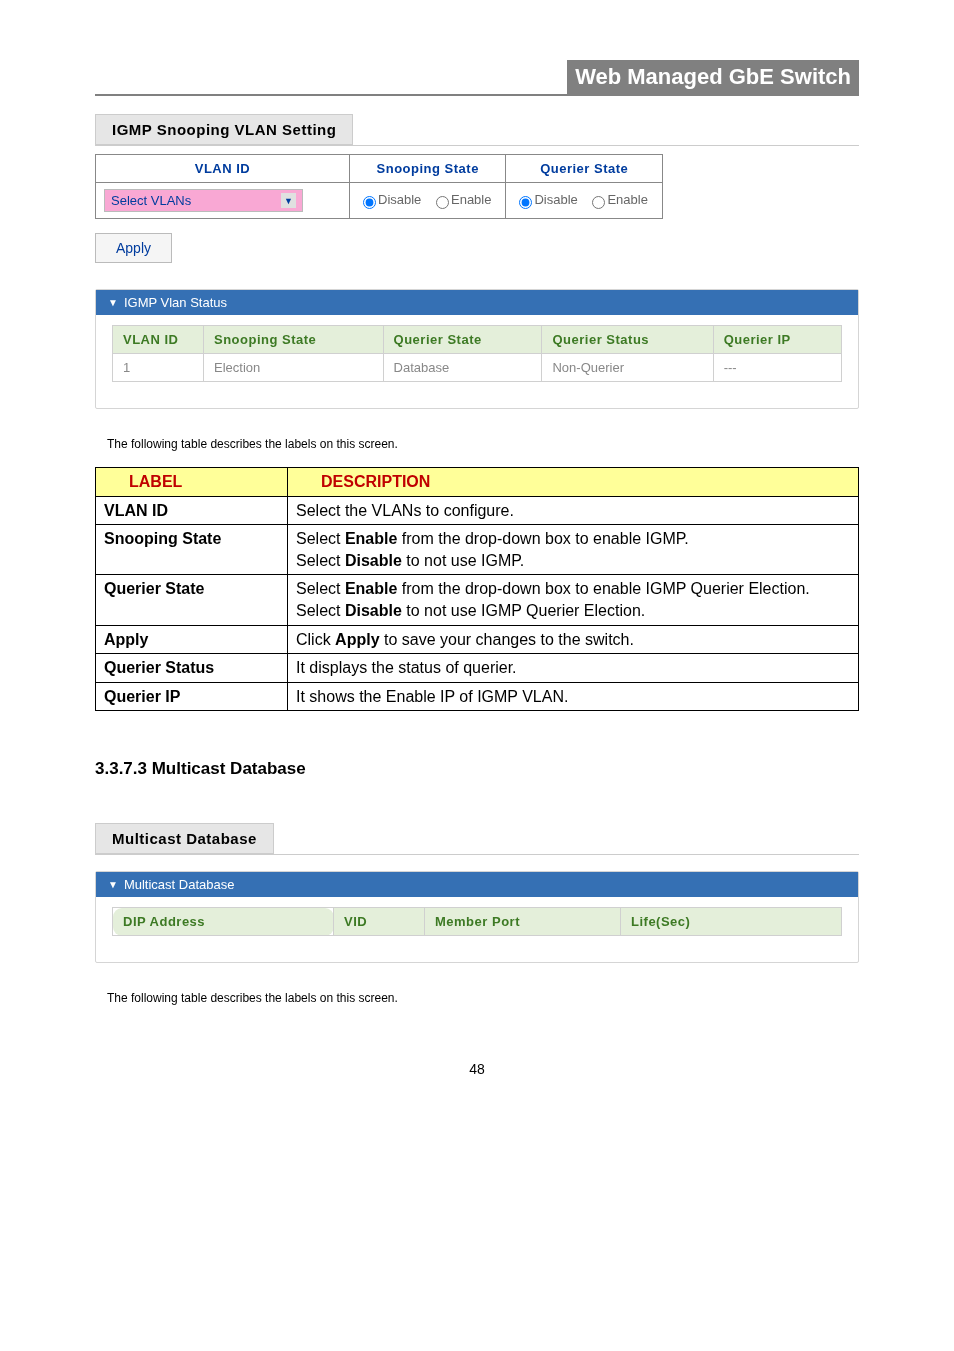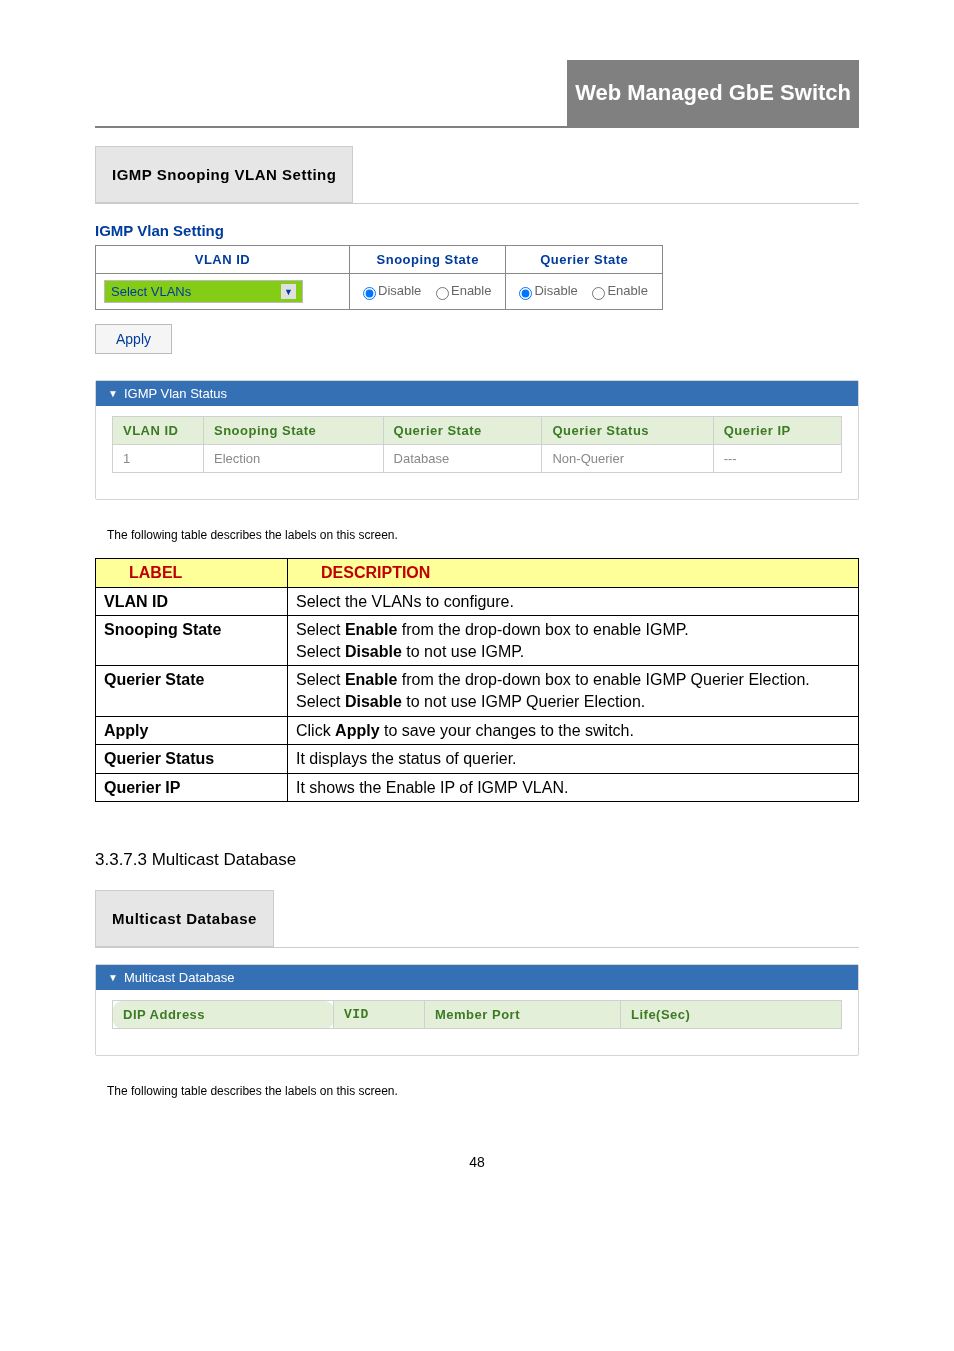--- a/index.html
+++ b/index.html
@@ -17,31 +17,31 @@
     display: flex;
     justify-content: flex-end;
     border-bottom: 2px solid #808080;
     margin-bottom: 18px;
   }
   .top-title {
     background: #808080;
     color: #fff;
     font-weight: bold;
     font-size: 22px;
-    padding: 20px 8px;
+    padding: 4px 8px;
   }
   .section-header-bar {
     display: flex;
     border-bottom: 1px solid #ccc;
     margin-bottom: 8px;
   }
   .section-header {
     background: #e6e6e6;
     border: 1px solid #ccc;
-    padding: 19px 16px;
+    padding: 6px 16px;
     font-weight: bold;
     font-size: 15px;
     letter-spacing: 0.5px;
     color: #000;
   }
   .panel-title {
     color: #003c9e;
     font-weight: bold;
     font-size: 15px;
     padding: 10px 0 6px 0;
@@ -62,21 +62,21 @@
   .cfg-table td {
     border: 1px solid #888;
     padding: 6px 8px;
     color: #666;
     vertical-align: middle;
   }
   .vlan-select {
     display: flex;
     align-items: center;
     justify-content: space-between;
-    background: #84cc16;
+    background: #f9a8d4;
     border: 1px solid #bbb;
     width: 185px;
     padding: 3px 6px;
     color: #003c9e;
     font-size: 13px;
   }
   .dropdown-triangle {
     width: 15px;
     height: 15px;
     background: #e0e0e0;
@@ -166,24 +166,24 @@
     background: #ffff99;
     color: #c00000;
     font-weight: bold;
     padding-left: 33px;
   }
   .desc-table td.label-col {
     font-weight: bold;
     width: 175px;
   }
   .subheading {
-    font-weight: normal;
+    font-weight: bold;
     font-size: 17px;
     margin-top: 48px;
-    margin-bottom: 20px;
+    margin-bottom: 44px;
   }
   .breadcrumb-line {
     font-size: 16px;
     margin-bottom: 16px;
   }
   .breadcrumb-line strong {
     font-weight: bold;
   }
   .page-num {
     text-align: center;
@@ -198,21 +198,20 @@
 
   <div class="top-band">
     <div class="top-title">Web Managed GbE Switch</div>
   </div>
 
   
   <div class="section-header-bar">
     <div class="section-header">IGMP Snooping VLAN Setting</div>
   </div>
 
-  <div class="panel-title">IGMP Vlan Setting</div>
 
   <table class="cfg-table">
     <tbody>
         <tr>
       <th style="width:205px;">VLAN ID</th>
       <th>Snooping State</th>
       <th>Querier State</th>
     </tr>
     <tr>
       <td>
@@ -314,21 +313,21 @@
   <div class="status-panel" style="margin-top:16px;">
     <div class="status-panel-header">
       <span class="arrow">▼</span>
       <span>Multicast Database</span>
     </div>
     <div class="status-body">
       <table class="status-table">
         <tbody>
             <tr>
           <th style="width:200px;border-radius:9px;">DIP Address</th>
-          <th style="width:70px;font-family:Liberation Mono, monospace;">VID</th>
+          <th style="width:70px;">VID</th>
           <th>Member Port</th>
           <th style="width:200px;">Life(Sec)</th>
         </tr>
       </tbody>
         </table>
     </div>
   </div>
 
   <p class="body-text">The following table describes the labels on this screen.</p>
 

